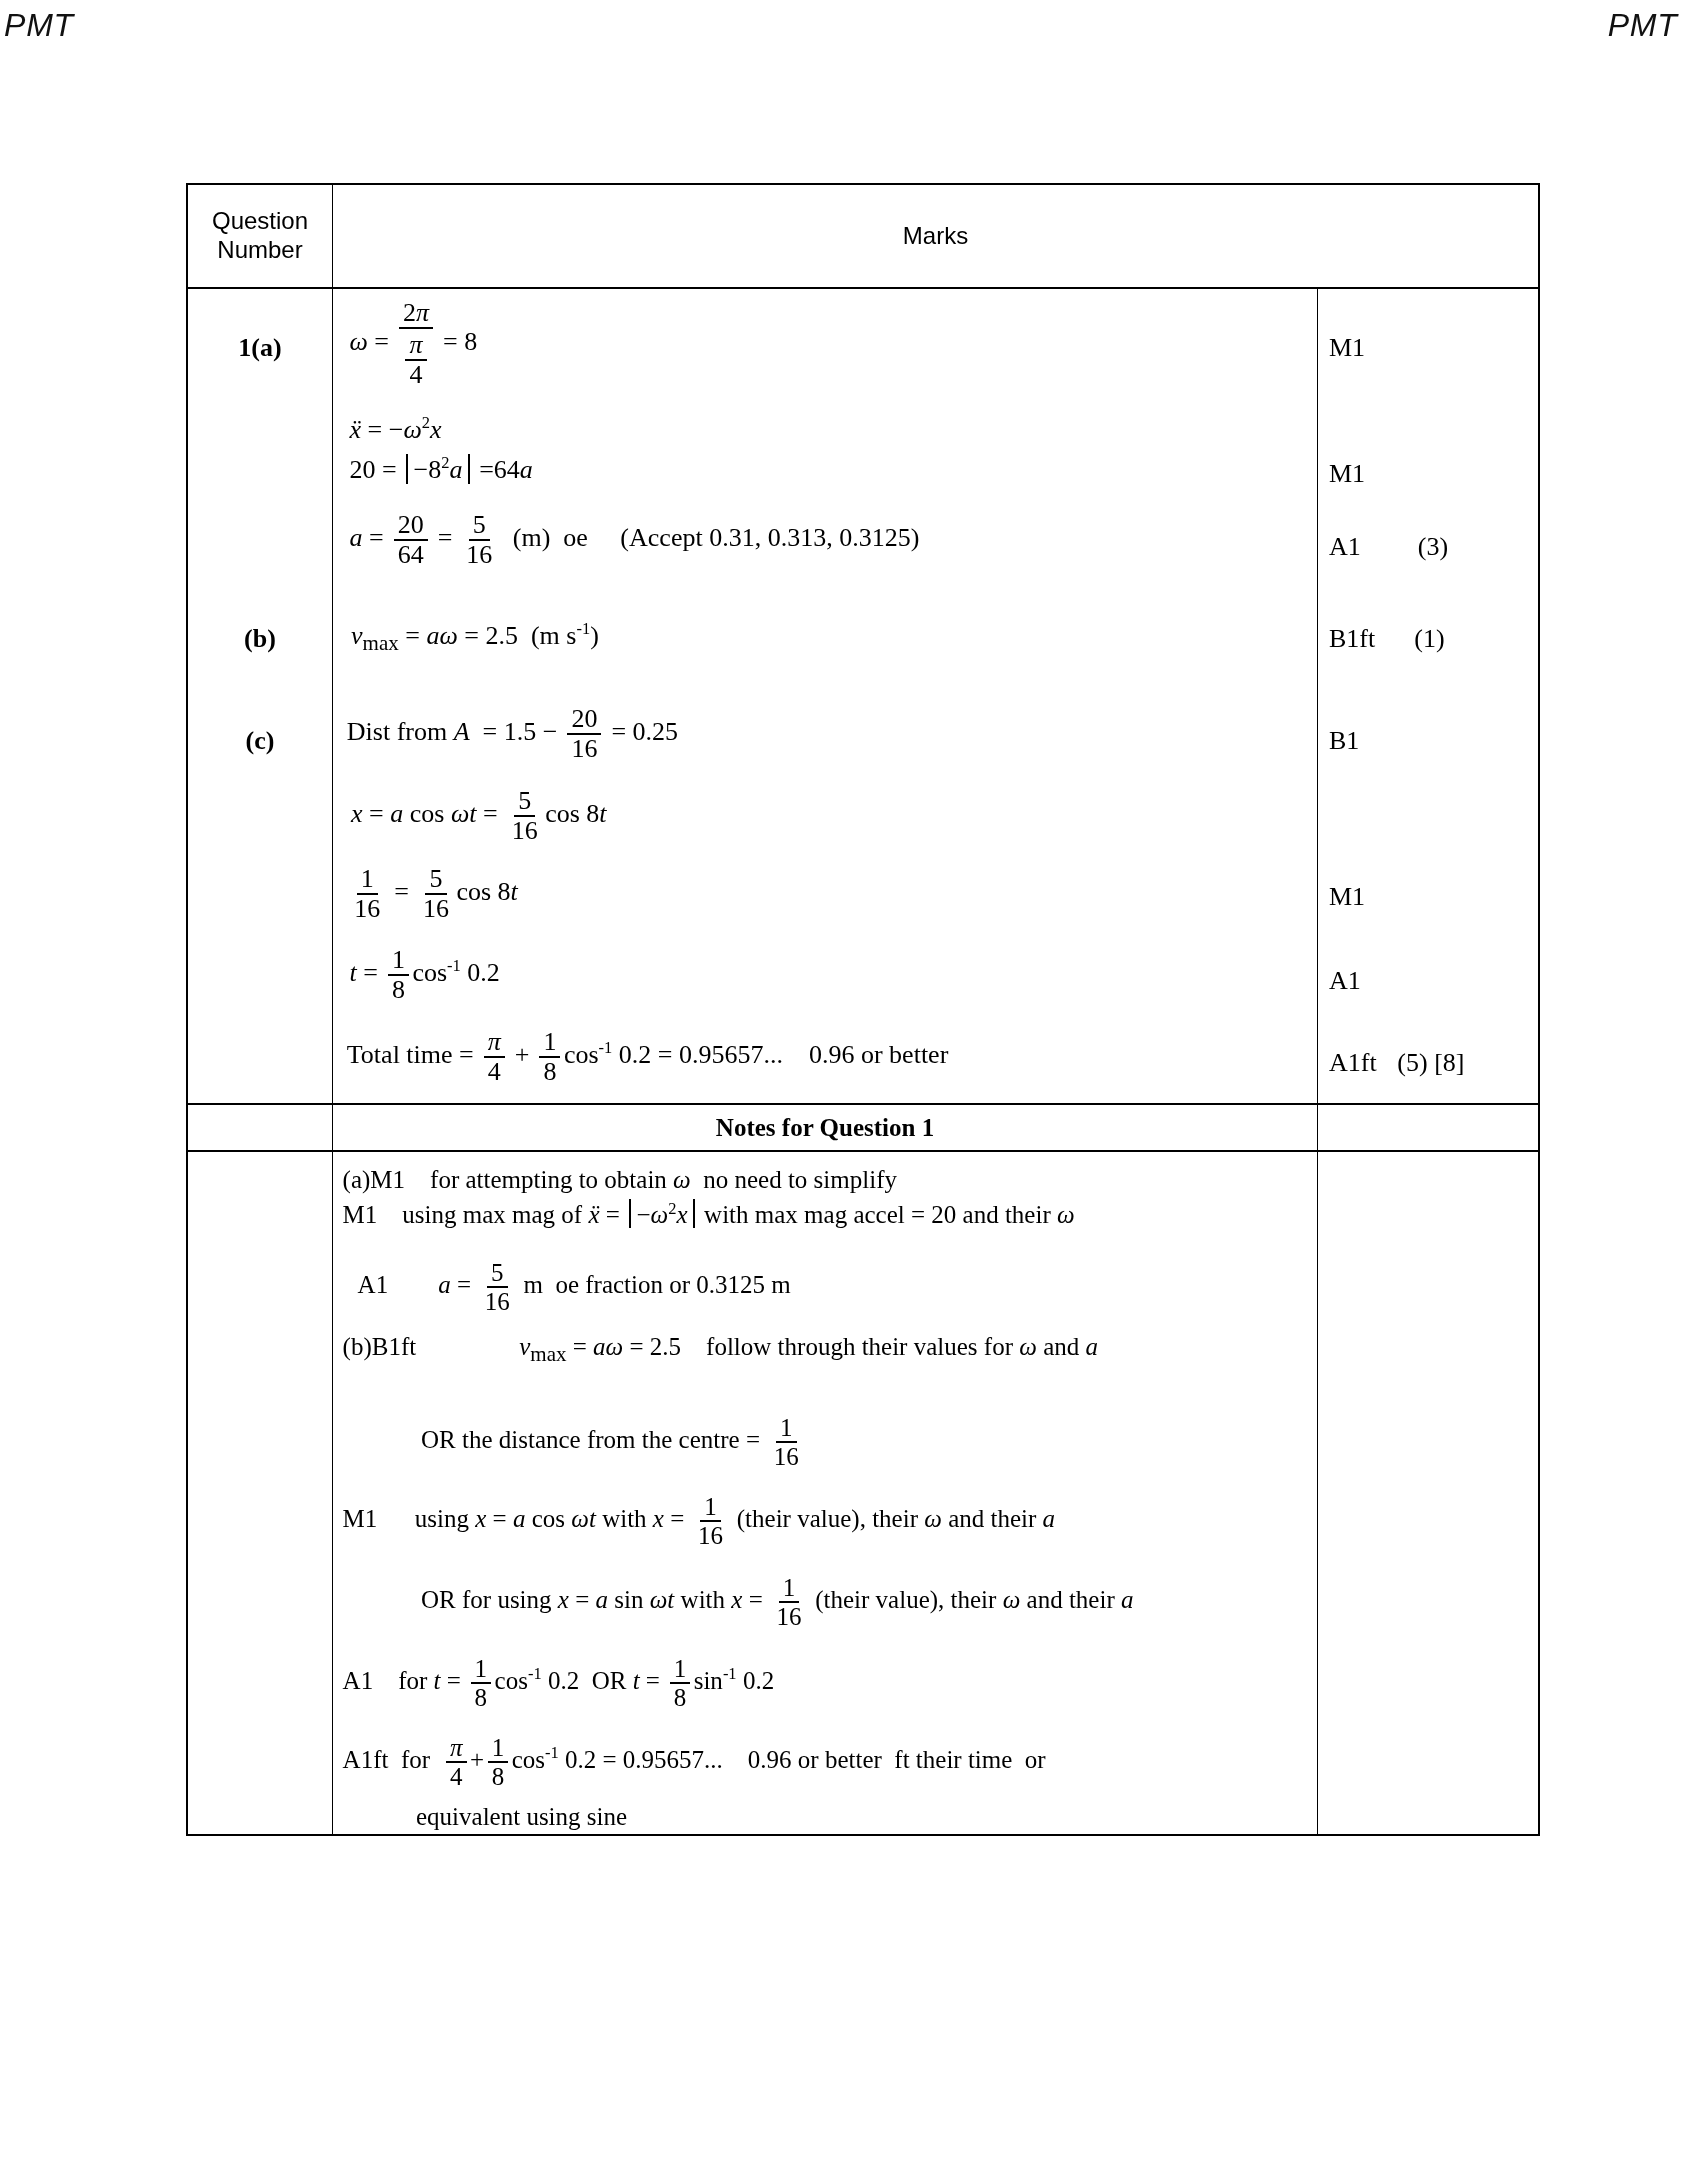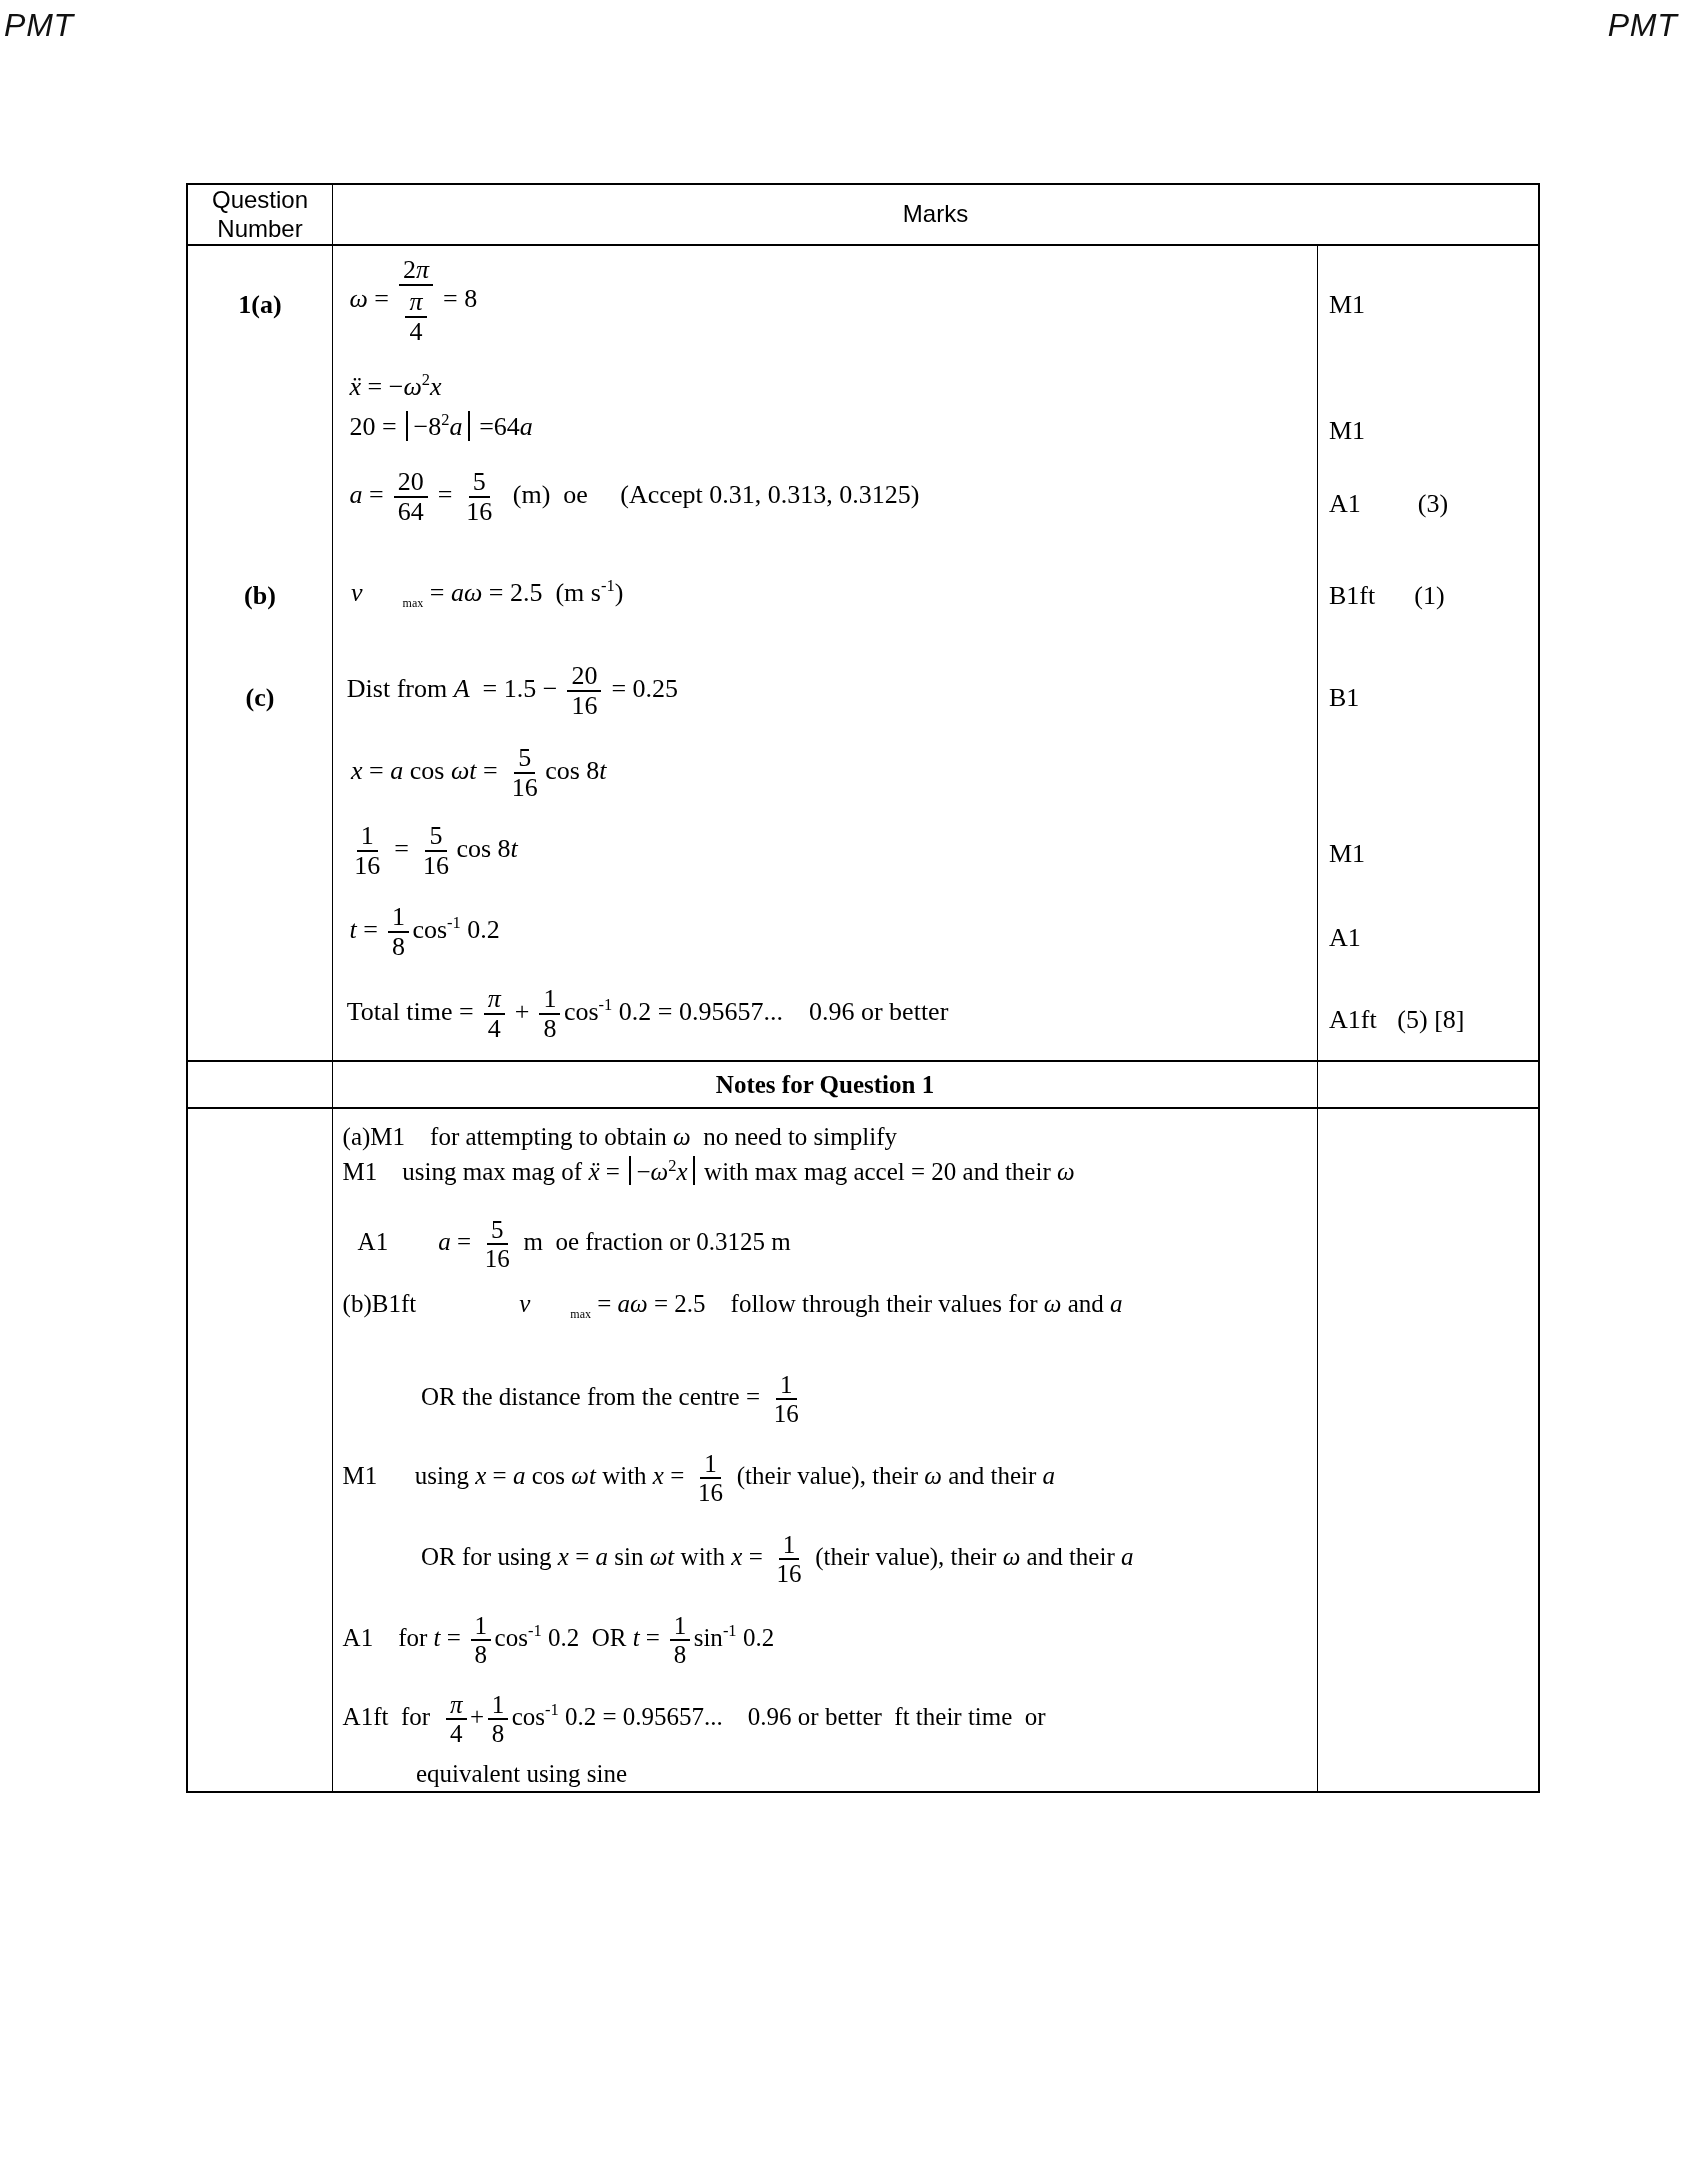--- a/index.html
+++ b/index.html
@@ -11,21 +11,21 @@
   .wm-left{left:4.1px;}
   .wm-right{right:9.6px;}
 
   
   .mstable{position:absolute;left:186px;top:183px;width:1354px;border:2.8px solid #000;box-sizing:border-box;background:#fff;}
   .trow{display:flex;box-sizing:border-box;}
   .colq{flex:0 0 145px;border-right:1.4px solid #000;box-sizing:border-box;position:relative;}
   .cols{flex:0 0 985px;border-right:1.4px solid #000;box-sizing:border-box;position:relative;}
   .colm{flex:1;position:relative;box-sizing:border-box;}
 
-  .thead{height:61px;border-bottom:2.8px solid #000;}
+  .thead{height:104px;border-bottom:2.8px solid #000;}
   .th{display:flex;align-items:center;justify-content:center;text-align:center;font-family:"Liberation Sans",sans-serif;font-size:24px;line-height:1.2;}
 
   .content{height:816px;border-bottom:2.8px solid #000;}
 
   .qlabel{position:absolute;left:0;width:100%;text-align:center;font-weight:bold;font-size:26px;}
   .q-a{top:44px;}
   .q-b{top:335px;}
   .q-c{top:437px;}
 
   .mline{position:absolute;font-size:26px;white-space:nowrap;}
@@ -67,21 +67,21 @@
   .n6{top:262px;left:88px;}
   .n7{top:341px;left:9.6px;}
   .n8{top:422px;left:88px;}
   .n9{top:503px;left:9.6px;}
   .n10{top:582px;left:9.6px;}
   .n11{top:651px;left:83px;}
 
   
   i{font-style:italic;}
   sup{font-size:16.5px;vertical-align:super;line-height:0;}
-  sub{font-size:12px;vertical-align:sub;line-height:0;margin-left:40px;}
+  sub{font-size:21px;vertical-align:sub;line-height:0;}
   .frac{display:inline-flex;flex-direction:column;align-items:center;vertical-align:middle;margin:0 3.4px;text-align:center;}
   .fn{display:block;border-bottom:2.1px solid #000;padding:0 4.1px;line-height:1.08;}
   .fd{display:block;padding:0 4.1px;line-height:1.08;}
   .fd .frac{margin:1.4px 0 0 0;}
   .abs{display:inline-block;border-left:2.1px solid #000;border-right:2.1px solid #000;padding:2.8px 5.5px 1.4px 5.5px;margin:0 2.8px;line-height:1.0;}
   .gap{display:inline-block;width:103px;}
 </style>
 </head>
 <body>
 

